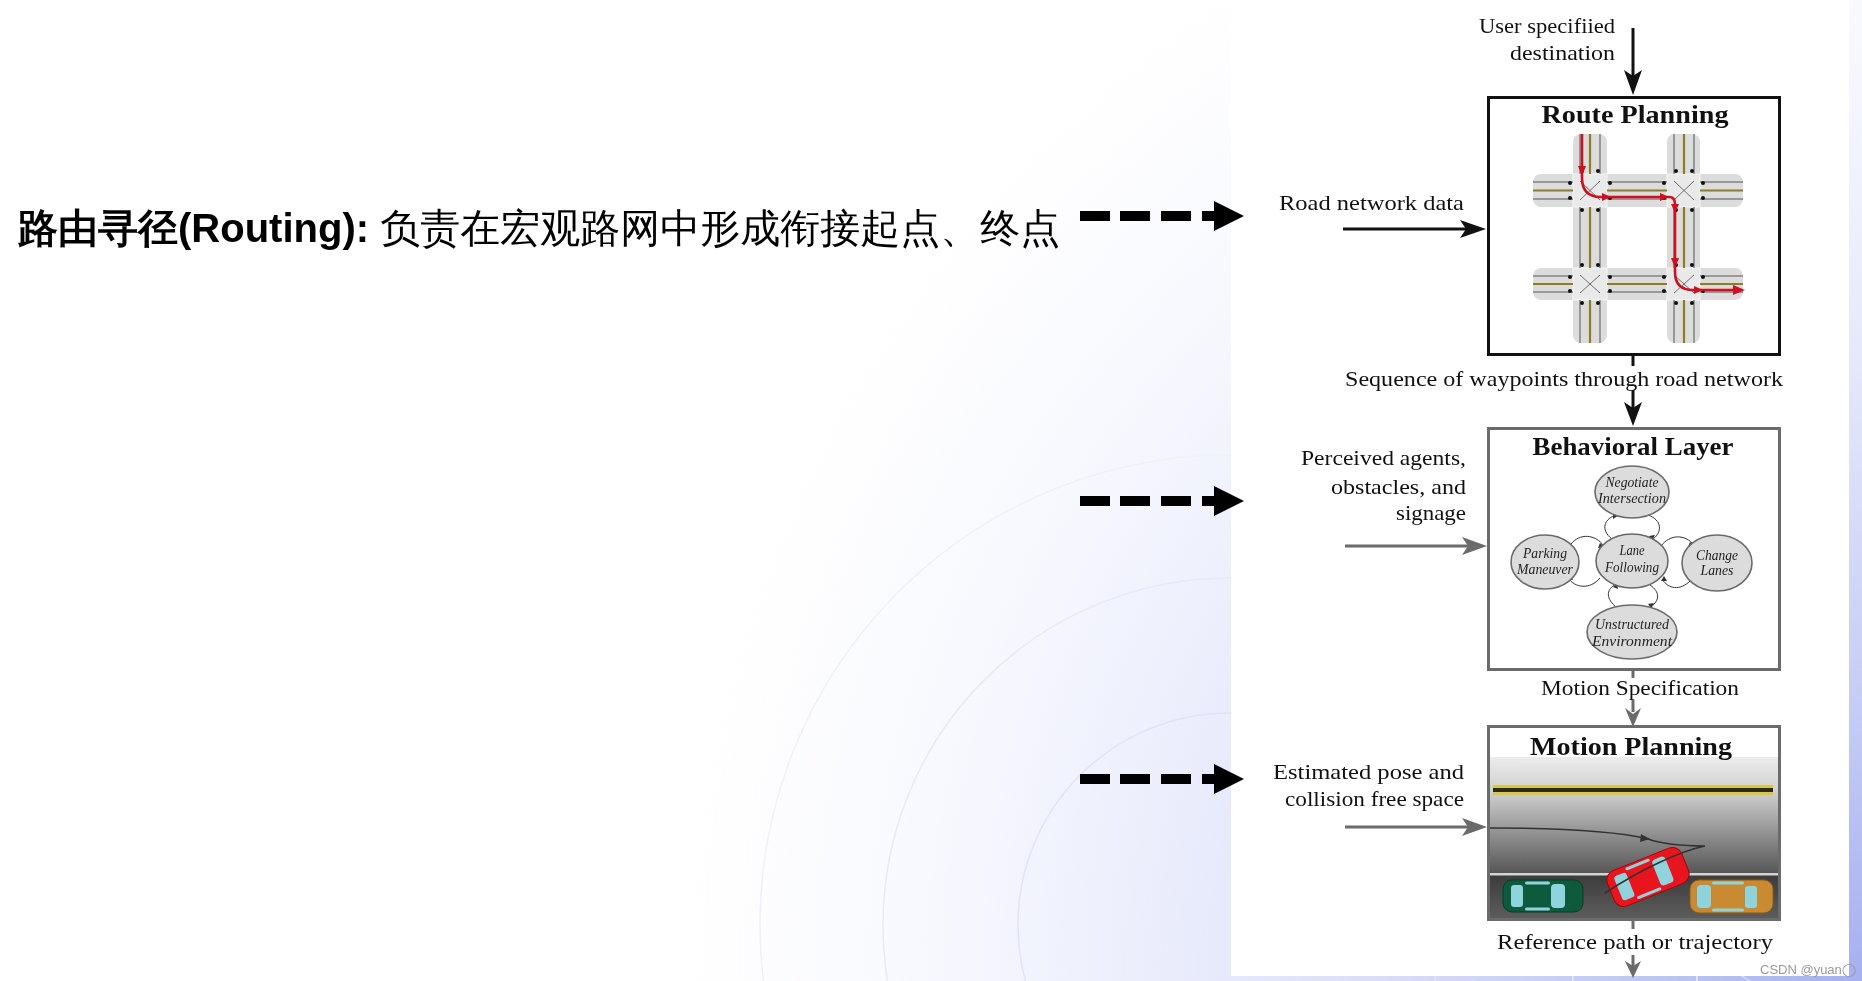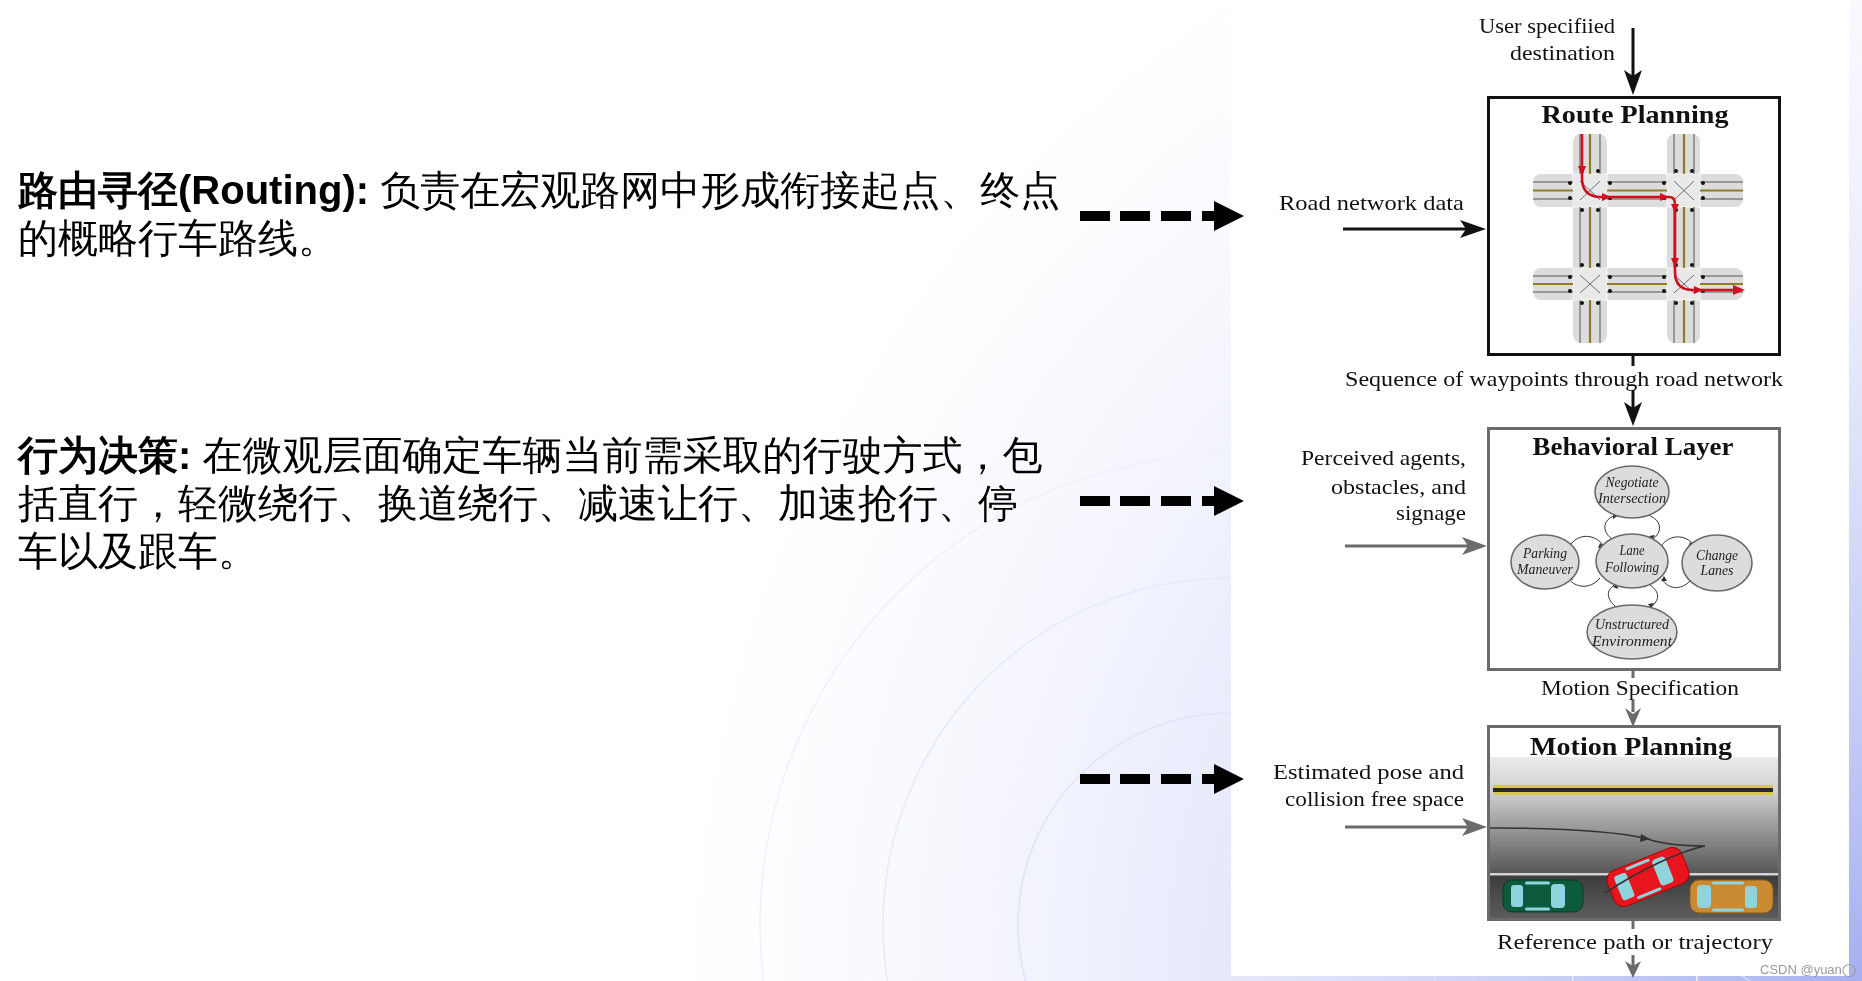--- a/index.html
+++ b/index.html
@@ -5,21 +5,21 @@
   html, body { margin: 0; padding: 0; }
   body { width: 1862px; height: 981px; overflow: hidden; }
   .slide {
     position: relative; width: 1862px; height: 981px; overflow: hidden;
     background: radial-gradient(circle at 100% 100%, #a6b0ef 0%, #c3caf5 12%, #e6e9fb 30%, #f7f8fe 44%, #ffffff 56%);
     font-family: "Liberation Sans", "DejaVu Sans", sans-serif;
     color: var(--text, #000);
   }
   .bg-arcs { position: absolute; left: 0; top: 0; }
   .panel { position: absolute; left: 1231px; top: 0; width: 618px; height: 976px; background: #ffffff; }
-  .item { position: absolute; left: 18px; font-size: 40px; line-height: 48px; }
+  .item { position: absolute; left: 18px; font-size: 40px; line-height: 48px; margin-top: 38px; }
   .item .line { white-space: nowrap; height: 48px; }
   .item .b { font-weight: bold; }
   .overlay { position: absolute; left: 0; top: 0; }
   .serif { font-family: "Liberation Serif", "DejaVu Serif", serif; fill: #111; }
   .lbl { font-size: 21px; }
   .ttl { font-size: 25px; font-weight: bold; }
   .st  { font-size: 14px; font-style: italic; fill: #222; }
   .watermark { position: absolute; left: 1760px; top: 962px; font-size: 13px; color: var(--watermark, #9a9a9a); white-space: nowrap; }
 </style>
 </head>
@@ -31,28 +31,22 @@
     <circle cx="1230" cy="925" r="212" fill="none" stroke="#dfe3fb" stroke-width="1.5"></circle>
     <circle cx="1230" cy="925" r="347" fill="none" stroke="#e6e9fc" stroke-width="1.5"></circle>
     <circle cx="1230" cy="925" r="470" fill="none" stroke="#eef0fd" stroke-width="1.5"></circle>
     <circle cx="1610" cy="1200" r="260" fill="none" stroke="#d4d9f8" stroke-width="1.5"></circle>
   </svg>
 
   <div class="panel"></div>
 
   <div class="item" style="top:166px">
     <div class="line"><span class="b">路由寻径(Routing):</span><span> 负责在宏观路网中形成衔接起点、终点</span></div>
-    <div class="line"><span>的概略行车路线。</span></div>
   </div>
 
-  <div class="item" style="top:431px">
-    <div class="line"><span class="b">行为决策:</span><span> 在微观层面确定车辆当前需采取的行驶方式，包</span></div>
-    <div class="line"><span>括直行，轻微绕行、换道绕行、减速让行、加速抢行、停</span></div>
-    <div class="line"><span>车以及跟车。</span></div>
-  </div>
 
 
   <svg class="overlay" width="1862" height="981">
     <defs>
       <linearGradient id="roadGrad" x1="0" y1="0" x2="0" y2="1">
         <stop offset="0" stop-color="#ececec"></stop>
         <stop offset="0.3" stop-color="#cfcfcf"></stop>
         <stop offset="1" stop-color="#555555"></stop>
       </linearGradient>
       <linearGradient id="parkGrad" x1="0" y1="0" x2="0" y2="1">

